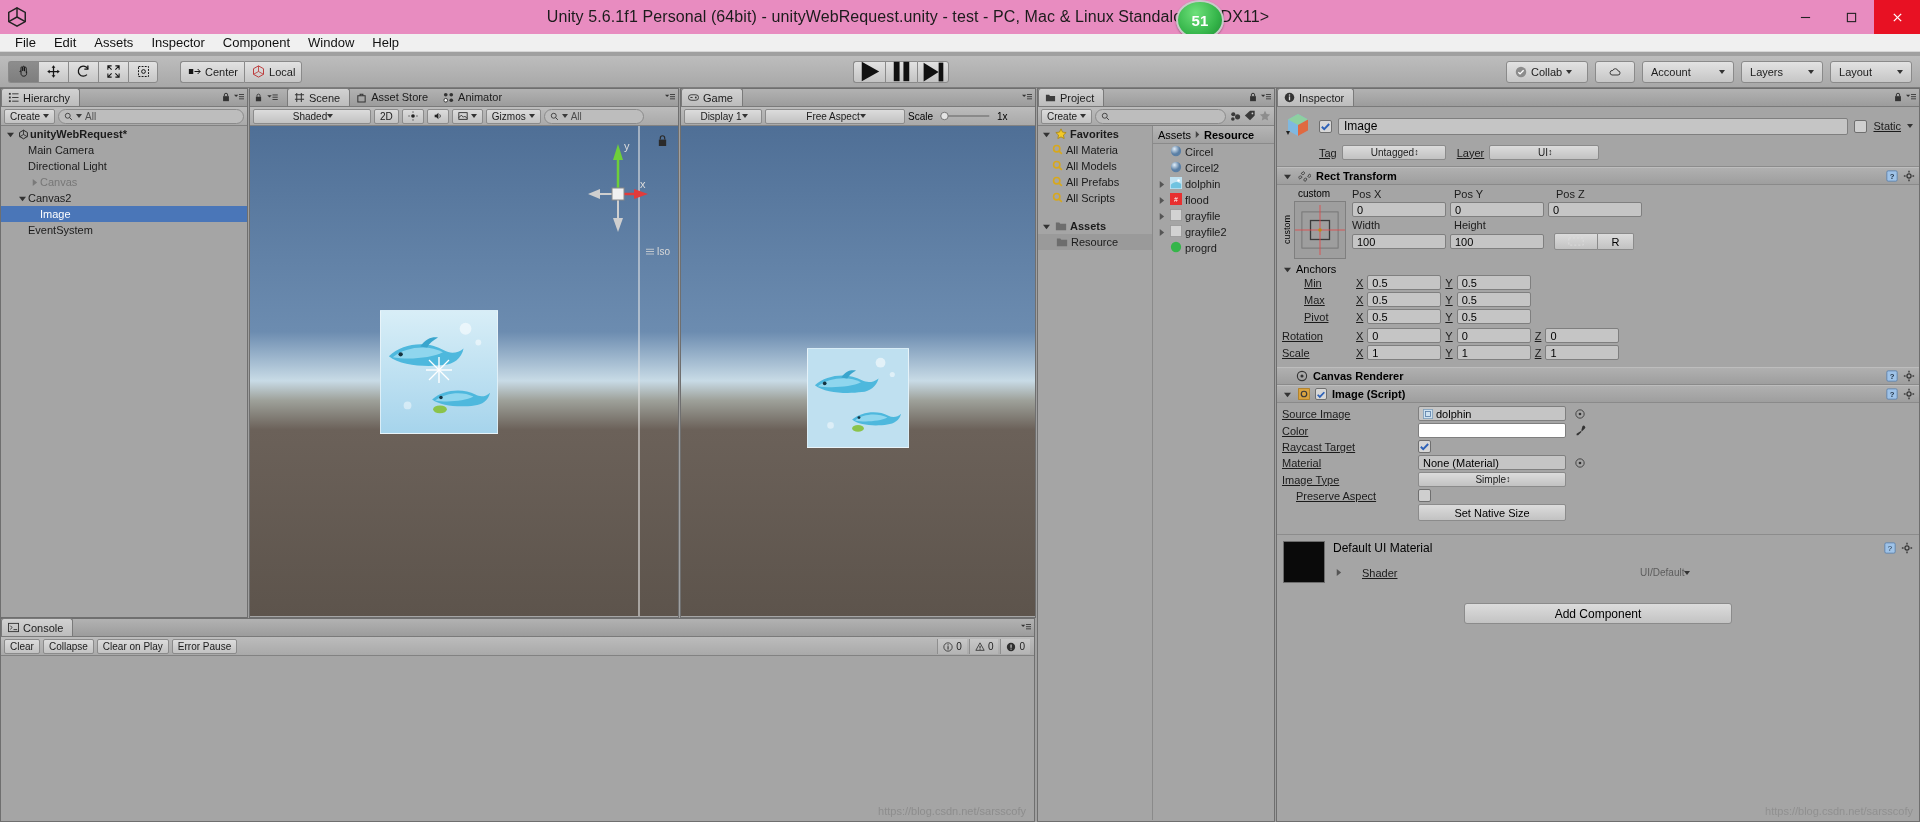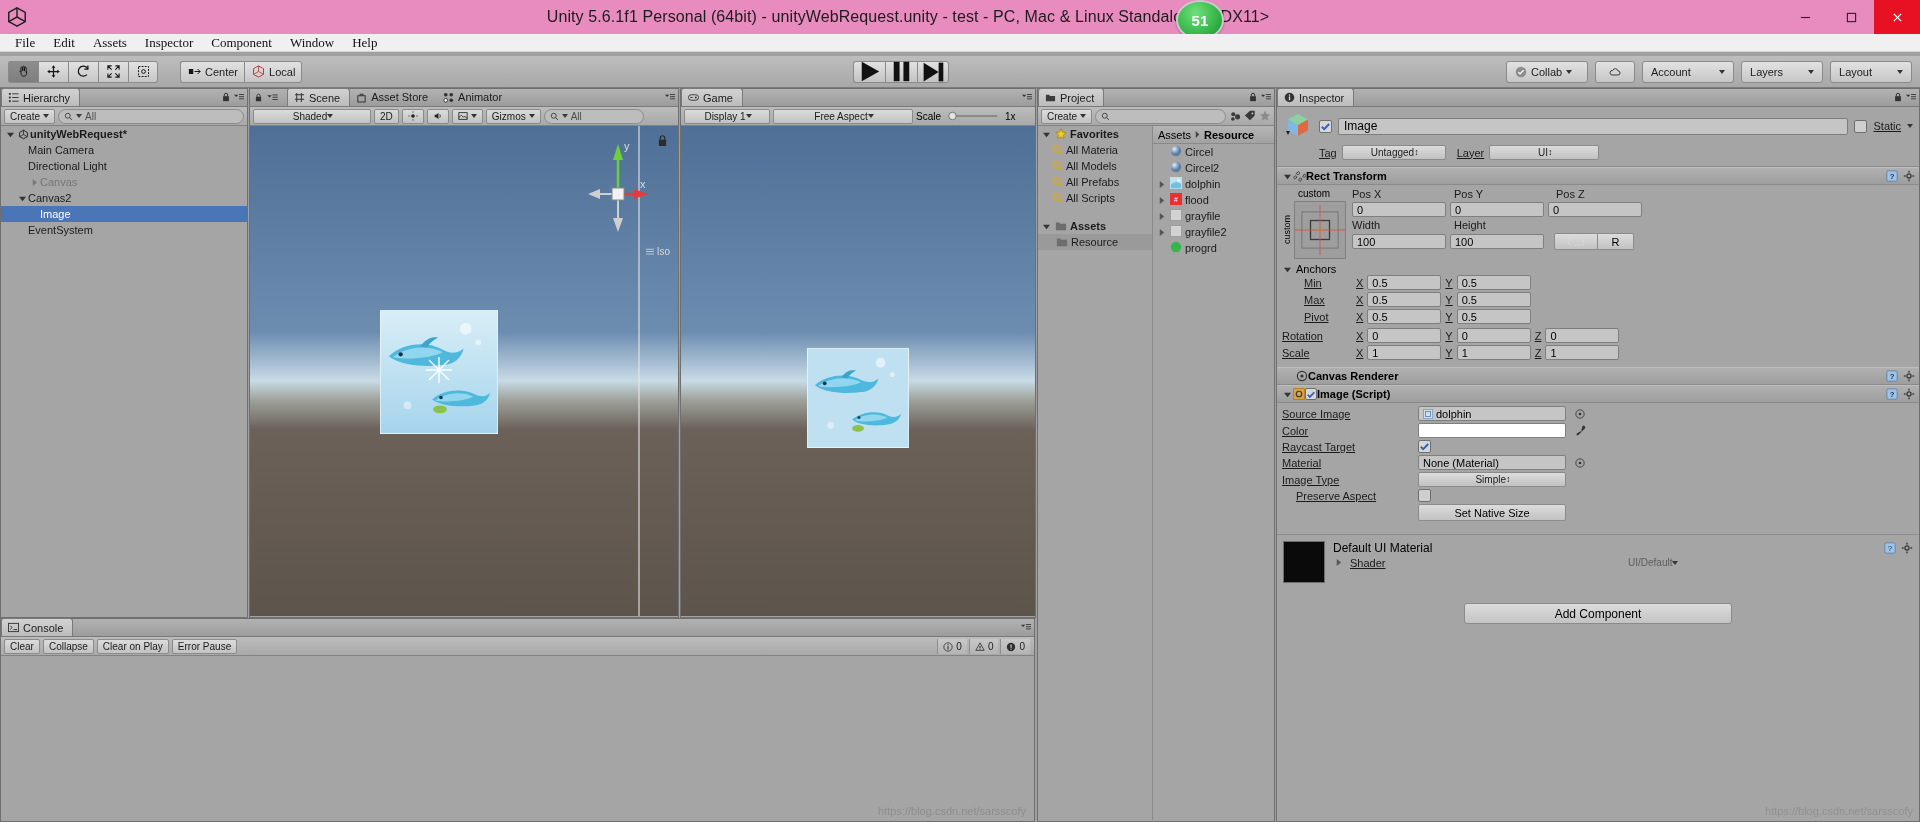--- a/index.html
+++ b/index.html
@@ -38,21 +38,20 @@
   .win-btns { display:flex; height:34px; }
   .win-btn { width:46px; height:34px; display:flex; align-items:center; justify-content:center; color:#222; }
   .win-btn.close { background:#e81123; color:#fff; }
   .win-btn svg { width:11px; height:11px; }
 
   
   .menubar {
     position:absolute; left:0; top:34px; width:1920px; height:18px;
     background:#f0f0f0; display:flex; align-items:center; padding-left:6px;
     border-bottom:1px solid #d6d6d6;
-    font-family:Liberation Serif, serif;
   }
   .menu-item { padding:2px 9px; font-size:13px; color:#111; }
 
   
   .toolbar {
     position:absolute; left:0; top:56px; width:1920px; height:32px;
     background: linear-gradient(#bdbdbd,#a8a8a8);
     border-bottom:1px solid #7d7d7d;
     display:flex; align-items:center;
   }
@@ -197,21 +196,21 @@
   .insp-row1 { display:flex; align-items:center; gap:6px; }
   .cube-ico { width:30px; height:30px; flex:none; }
   .chk { width:13px; height:13px; background:#cfcfcf; border:1px solid #6f6f6f; border-radius:2px; display:flex; align-items:center; justify-content:center; flex:none;}
   .chk.on { background:#d7d7d7; }
   .chk svg { width:11px; height:11px; }
   .namefield { flex:1; height:17px; background:#c5c5c5; border:1px solid #7f7f7f; border-radius:2px; padding:0 5px; display:flex; align-items:center; font-size:12px; }
   .insp-row2 { display:flex; align-items:center; gap:5px; margin-top:4px; padding-left:36px; }
   .lbl { font-size:11px; color:#1b1b1b;text-decoration:underline; }
 
   .comp-header {
-    height:18px; display:flex; align-items:center; padding:0 5px;
+    height:18px; display:flex; align-items:center; gap:5px; padding:0 5px;
     background:linear-gradient(#b0b0b0,#9e9e9e); border-top:1px solid #bdbdbd; border-bottom:1px solid #8a8a8a;
     font-weight:bold; font-size:11px; position:relative;
   }
   .comp-header .right-ico { position:absolute; right:4px; display:flex; gap:5px; align-items:center; }
   .comp-body { padding:3px 5px 5px 5px; }
 
   .rt-grid { display:flex; gap:6px; }
   .anchor-preview { width:64px; flex:none; }
   .anchor-box { width:58px; height:58px; background:#9e9e9e; border:1px solid #7f7f7f; position:relative; }
   .fieldrow { display:flex; align-items:center; gap:4px; margin-bottom:2px; }
@@ -631,21 +630,21 @@
       <div class="tab-tools">
         <svg viewBox="0 0 14 12">
             <path d="M0 3l3 3 3-3z" fill="#333"></path>
             <rect x="7" y="2" width="7" height="1.2" fill="#333"></rect>
             <rect x="7" y="5" width="7" height="1.2" fill="#333"></rect>
             <rect x="7" y="8" width="7" height="1.2" fill="#333"></rect>
           </svg>
       </div>
     </div>
     <div class="subbar">
-      <div class="dropdown" style="width:86px">
+      <div class="dropdown" style="width:78px">
         <span>Display 1</span>
         <span class="caret"></span>
       </div>
       <div class="dropdown" style="width:140px">
         <span>Free Aspect</span>
         <span class="caret"></span>
       </div>
       <div style="display:flex;align-items:center;gap:4px;font-size:10px">
         <span>Scale</span>
         <svg viewBox="0 0 60 10" style="width:56px;height:10">
@@ -1227,21 +1226,21 @@
                     <circle cx="7" cy="7" r="2.4" fill="none" stroke="#333" stroke-width="1.4"></circle>
                     <g stroke="#333" stroke-width="1.6">
                       <line x1="7" y1="1" x2="7" y2="3"></line>
                       <line x1="7" y1="11" x2="7" y2="13"></line>
                       <line x1="1" y1="7" x2="3" y2="7"></line>
                       <line x1="11" y1="7" x2="13" y2="7"></line>
                     </g>
                   </svg>
               </span>
             </div>
-            <div style="display:flex;align-items:center;gap:6px;">
+            <div style="display:flex;align-items:center;gap:18px;margin-top:10px">
               <span class="tri">
                   <svg viewBox="0 0 8 8">
                     <path d="M2 0l5 4-5 4z" fill="#555"></path>
                   </svg>
                 </span>
               <span class="lbl">Shader</span>
               <div class="dropdown" style="flex:1;color:#5c5c5c;background:#a5a5a5;border-color:#a5a5a5">
                 <span>UI/Default</span>
                 <span class="caret"></span>
               </div>

